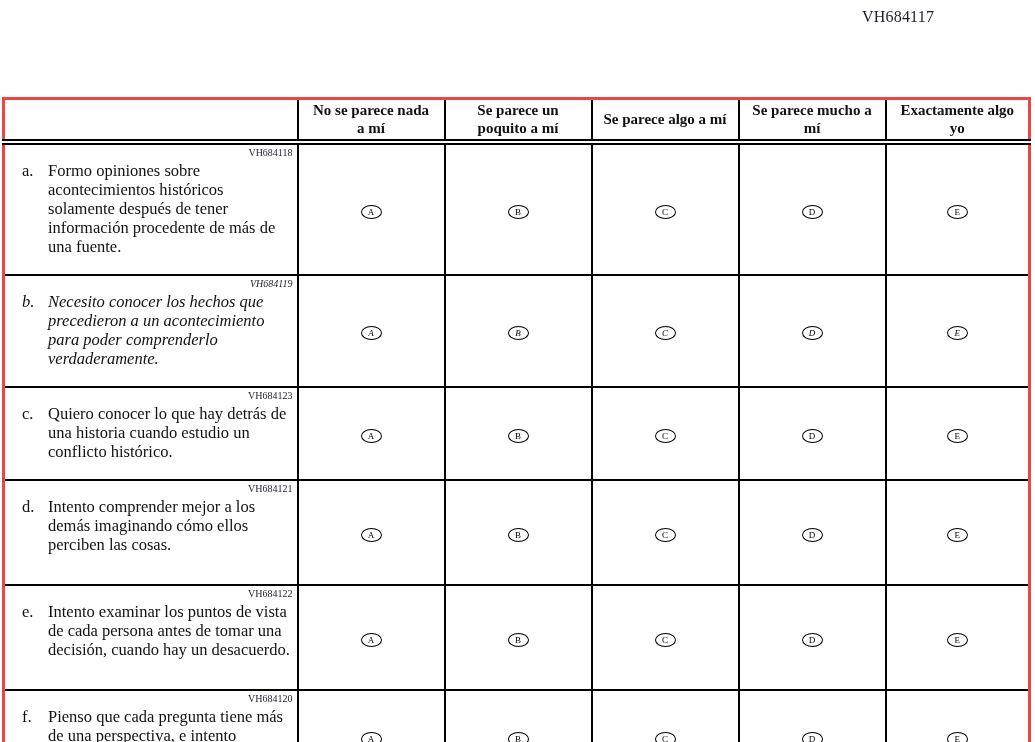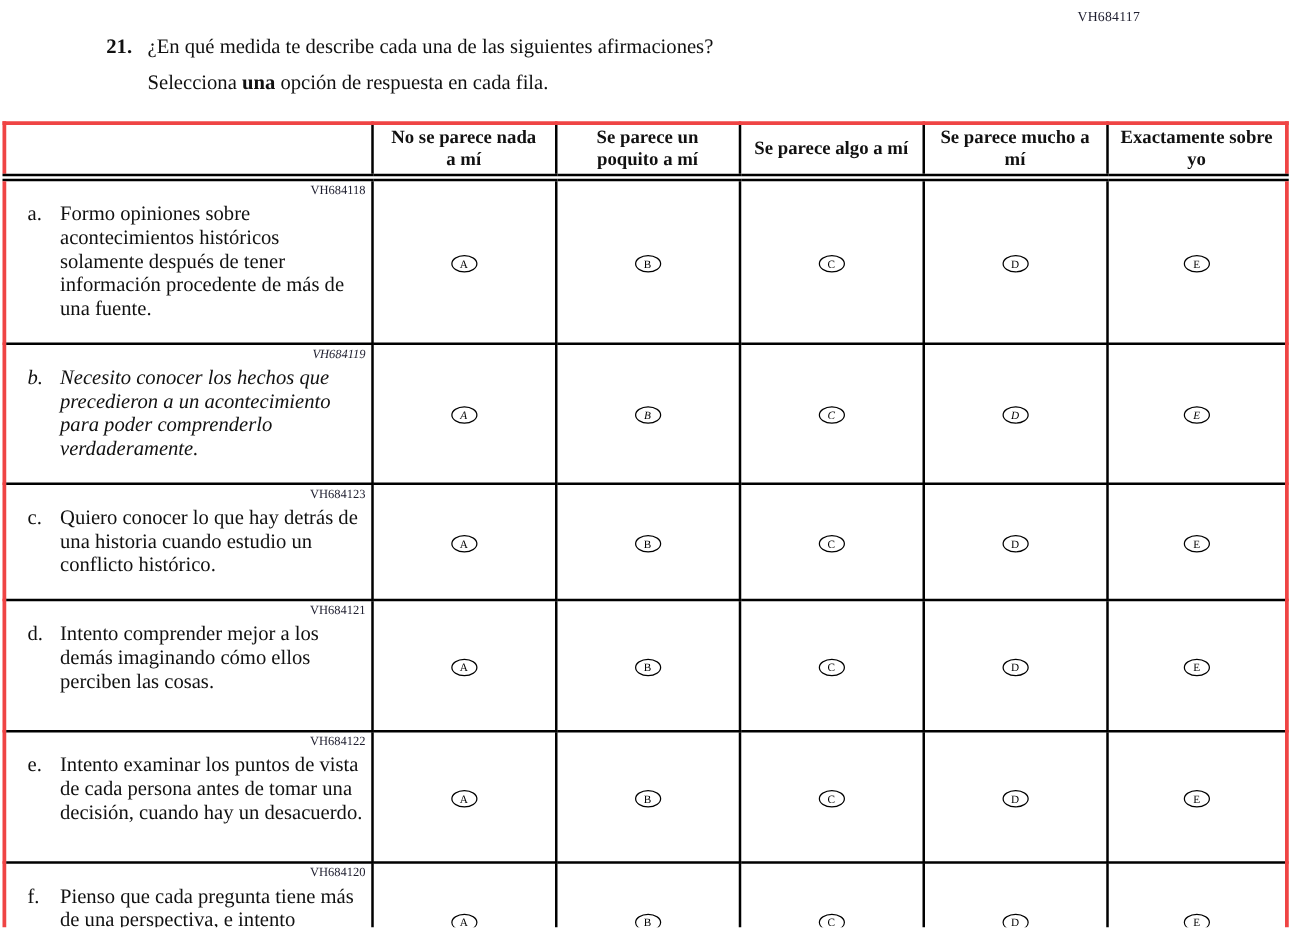--- a/index.html
+++ b/index.html
@@ -11,21 +11,21 @@
     color: #111111;
     font-family: "Liberation Serif", "DejaVu Serif", serif;
     overflow: hidden;
   }
 
   
   .q-code {
     position: absolute;
     left: 862px;
     top: 8px;
-    font-size: 11px;
+    font-size: 16px;
     letter-spacing: 0.2px;
     color: #1d1d2e;
   }
 
   
   .q-block { position: absolute; left: 85px; top: 27px; font-size: 16.5px; }
   .q-line1 { display: flex; }
   .q-num { font-weight: bold; width: 33px; flex: 0 0 33px; }
   .q-line2 { margin-left: 33px; margin-top: 9px; }
   .q-line2 .bold-word { font-weight: bold; }
@@ -88,48 +88,39 @@
   tr.r4 { height: 105px; }
   tr.r5 { height: 74px; }
 </style>
 </head>
 <body>
 
 <div class="page">
 
   <div class="q-code">VH684117</div>
 
-  <div class="q-block">
-    <div class="q-line1">
-      <span class="q-num">21.</span>
-      <span class="q-text">¿En qué medida te describe cada una de las siguientes afirmaciones?</span>
-    </div>
-    <div class="q-line2">
-      <span>Selecciona </span><span class="bold-word">una</span><span> opción de respuesta en cada fila.</span>
-    </div>
-  </div>
 
   <div class="tbl-wrap">
     <table class="matrix">
       <colgroup>
         <col style="width:294px">
           <col style="width:147px">
           <col style="width:147px">
           <col style="width:147px">
           <col style="width:147px">
           <col style="width:144px">
       </colgroup>
       <thead>
         <tr>
           <th></th>
           <th>No se parece nada a mí</th>
           <th>Se parece un poquito a mí</th>
           <th>Se parece algo a mí</th>
           <th>Se parece mucho a mí</th>
-          <th>Exactamente sobre yo</th>
+          <th>Exactamente algo yo</th>
         </tr>
       </thead>
       <tbody>
         <tr class="r0">
           <td class="stmt-cell">
             <div class="cell-code">VH684118</div>
             <div class="stmt">
               <span class="letter">a.</span>
               <span class="stmt-text">Formo opiniones sobre acontecimientos históricos solamente después de tener información procedente de más de una fuente.</span>
             </div>

